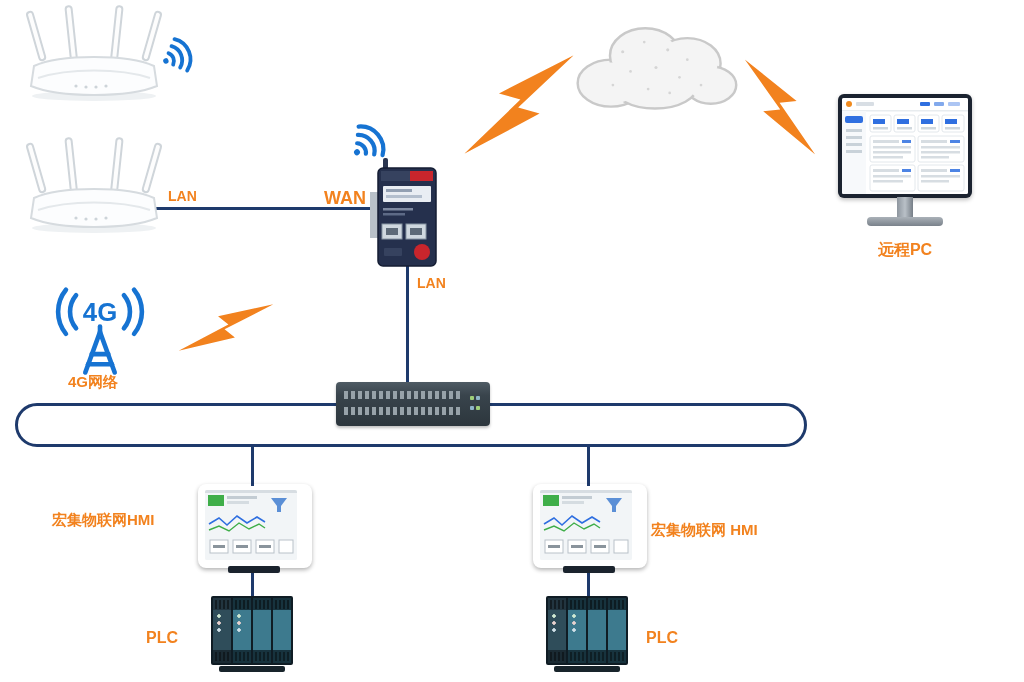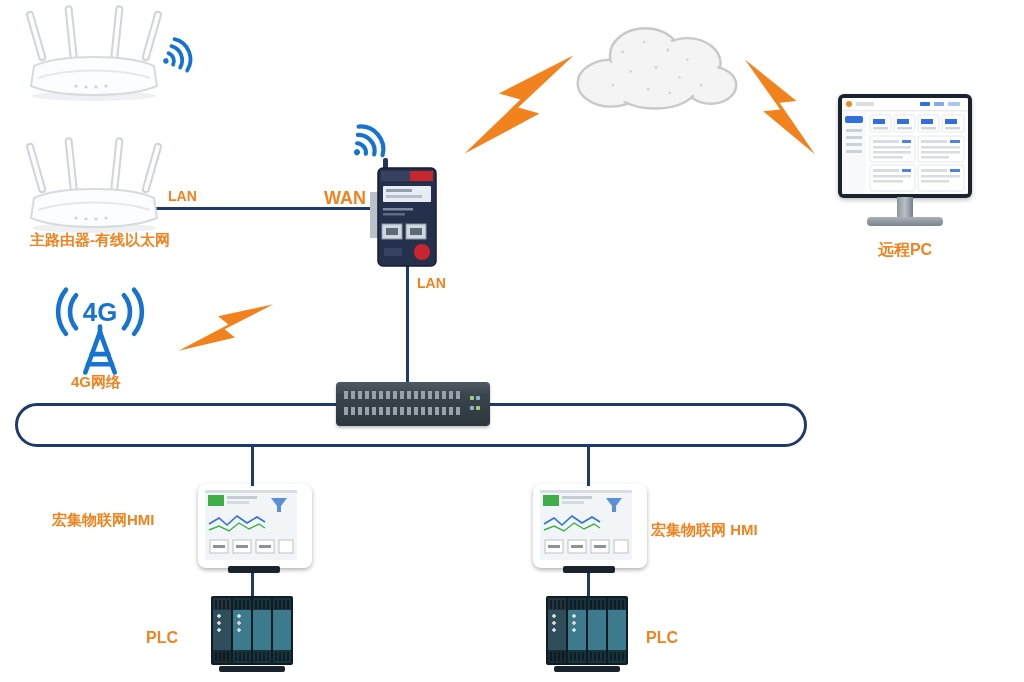--- a/index.html
+++ b/index.html
@@ -385,32 +385,31 @@
       <div class="plc-mod">
           <div class="plc-led"></div>
         </div>
       <div class="plc-mod"></div>
       <div class="plc-mod"></div>
     </div>
     <div class="plc-foot"></div>
   </div>
 
 
-  <div class="lbl" style="left:10px; top:231px; width:180px; text-align:center; font-size:15px;">主路由器-有线以太网</div>
 
   <div class="lbl" style="left:168px; top:188px; font-size:14px;">LAN</div>
 
   <div class="lbl" style="left:324px; top:188px; font-size:18px;">WAN</div>
 
 
   <div class="lbl" style="left:417px; top:275px; font-size:14px;">LAN</div>
 
   <div class="lbl" style="left:836px; top:240px; width:138px; text-align:center; font-size:16px;">远程PC</div>
 
-  <div class="lbl" style="left:48px; top:373px; width:96px; text-align:center; font-size:15px;">4G网络</div>
+  <div class="lbl" style="left:68px; top:373px; width:96px; font-size:15px;">4G网络</div>
 
   <div class="lbl" style="left:52px; top:511px; font-size:15px;">宏集物联网HMI</div>
 
   <div class="lbl" style="left:651px; top:521px; font-size:15px;">宏集物联网 HMI</div>
 
   <div class="lbl" style="left:146px; top:629px; font-size:16px;">PLC</div>
 
   <div class="lbl" style="left:646px; top:629px; font-size:16px;">PLC</div>
 
 </div>

